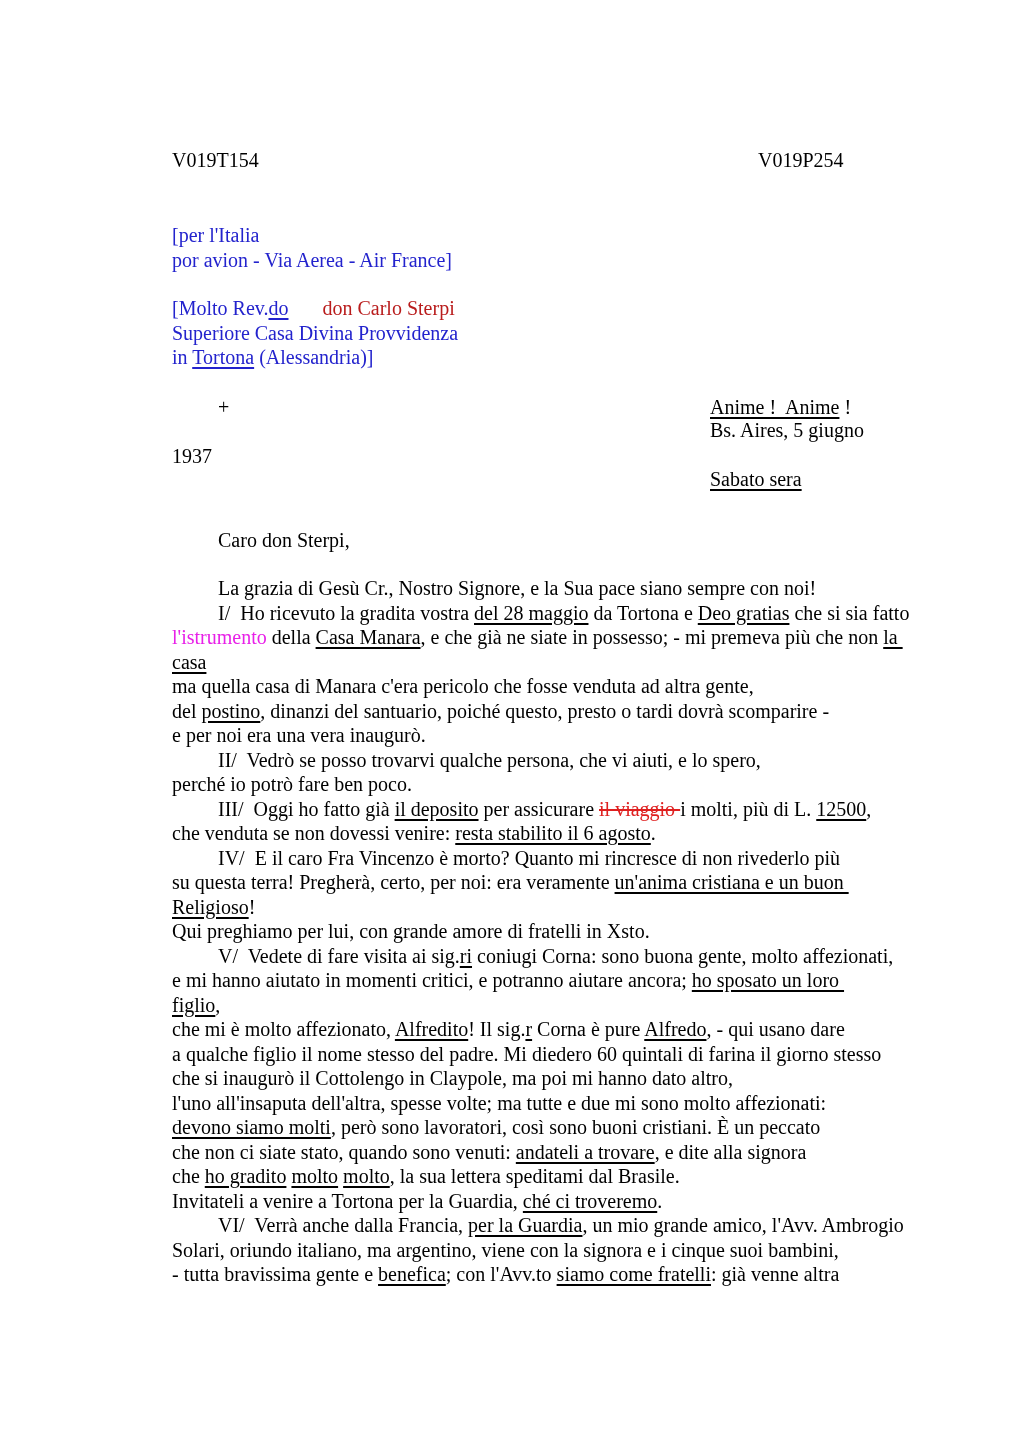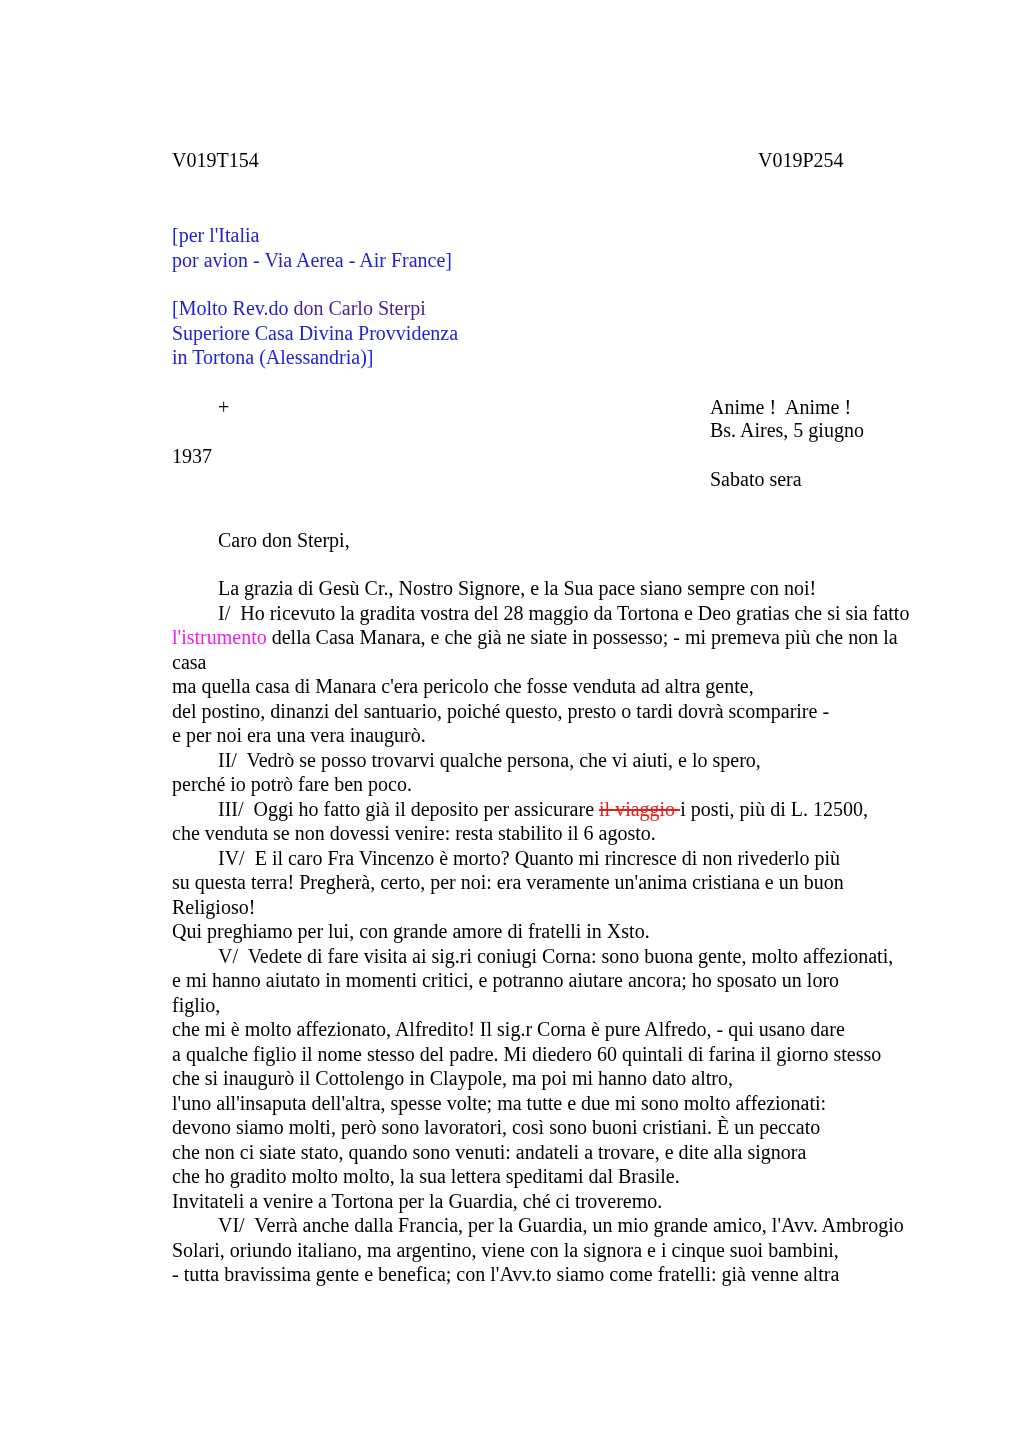--- a/index.html
+++ b/index.html
@@ -3,21 +3,21 @@
 <meta charset="utf-8">
 <style>
   html,body{margin:0;padding:0;background:#ffffff;}
   .page{
     width:1024px;height:1370px;background:#ffffff;color:#000000;
     font-family:"Liberation Serif",serif;font-size:20px;line-height:24.5px;
     position:relative;box-sizing:border-box;padding:148px 100px 0 172px;
   }
   .line{white-space:pre-wrap;min-height:24.5px;}
   .ind{padding-left:46px;}
-  .u{text-underline-offset:3px;}
+  .u{text-decoration:underline;text-underline-offset:3px;}
   .st{text-decoration:line-through;}
   .header{position:relative;height:25px;}
   .right-code{position:absolute;left:586px;top:0;}
   .routing{margin-top:50px;}
   .recipient{margin-top:24px;}
   .dateline{position:relative;height:98px;margin-top:25px;}
   .dl-plus{position:absolute;left:46px;top:0;}
   .dl-motto{position:absolute;left:538px;top:0;white-space:pre-wrap;}
   .dl-city{position:absolute;left:538px;top:23px;}
   .dl-year{position:absolute;left:0;top:49px;}
@@ -34,21 +34,21 @@
     <span>V019T154</span>
     <span class="right-code">V019P254</span>
   </div>
 
   <div class="routing">
       <div class="line"><span style="color: rgb(35, 35, 205);">[per l'Italia</span></div>
       <div class="line"><span style="color: rgb(35, 35, 205);">por avion - Via Aerea - Air France]</span></div>
     </div>
 
   <div class="recipient">
-      <div class="line"><span style="color: rgb(35, 35, 205);">[Molto Rev.</span><span class="u" style="color: rgb(35, 35, 205);">do</span><span style="color: #4c1d95;"> don Carlo Sterpi</span></div>
+      <div class="line"><span style="color: rgb(35, 35, 205);">[Molto Rev.</span><span class="u" style="color: rgb(35, 35, 205);">do</span><span style="color: #b91c1c; margin-left: 29px;"> don Carlo Sterpi</span></div>
       <div class="line"><span style="color: rgb(35, 35, 205);">Superiore Casa Divina Provvidenza</span></div>
       <div class="line"><span style="color: rgb(35, 35, 205); text-align: center;">in </span><span class="u" style="color: rgb(35, 35, 205);">Tortona</span><span style="color: rgb(35, 35, 205);"> (Alessandria)]</span></div>
     </div>
 
   <div class="dateline">
     <span class="dl-plus">+</span>
     <div class="dl-motto"><span class="u">Anime !  Anime</span><span> !</span></div>
     <div class="dl-city">Bs. Aires, 5 giugno</div>
     <div class="dl-year">1937</div>
     <div class="dl-day"><span class="u">Sabato sera</span></div>
@@ -59,21 +59,21 @@
   <div class="body-block">
       <div class="line ind"><span>La grazia di Gesù Cr., Nostro Signore, e la Sua pace siano sempre con noi!</span></div>
       <div class="line ind"><span>I/  Ho ricevuto la gradita vostra </span><span class="u">del 28 maggio</span><span> da Tortona e </span><span class="u">Deo gratias</span><span> che si sia fatto</span></div>
       <div class="line"><span style="color: rgb(232, 32, 232);">l'istrumento</span><span> della </span><span class="u">Casa Manara</span><span>, e che già ne siate in possesso; - mi premeva più che non </span><span class="u">la </span></div>
       <div class="line"><span class="u">casa</span></div>
       <div class="line"><span>ma quella casa di Manara c'era pericolo che fosse venduta ad altra gente,</span></div>
       <div class="line"><span>del </span><span class="u">postino</span><span>, dinanzi del santuario, poiché questo, presto o tardi dovrà scomparire -</span></div>
       <div class="line"><span>e per noi era una vera inaugurò.</span></div>
       <div class="line ind"><span>II/  Vedrò se posso trovarvi qualche persona, che vi aiuti, e lo spero,</span></div>
       <div class="line"><span>perché io potrò fare ben poco.</span></div>
-      <div class="line ind"><span>III/  Oggi ho fatto già </span><span class="u">il deposito</span><span> per assicurare </span><span class="st" style="color: rgb(223, 32, 32);">il viaggio </span><span>i posti, più di L. </span><span class="u">12500</span><span>,</span></div>
+      <div class="line ind"><span>III/  Oggi ho fatto già </span><span class="u">il deposito</span><span> per assicurare </span><span class="st" style="color: rgb(223, 32, 32);">il viaggio </span><span>i molti, più di L. </span><span class="u">12500</span><span>,</span></div>
       <div class="line"><span>che venduta se non dovessi venire: </span><span class="u">resta stabilito il 6 agosto</span><span>.</span></div>
       <div class="line ind"><span>IV/  E il caro Fra Vincenzo è morto? Quanto mi rincresce di non rivederlo più</span></div>
       <div class="line"><span>su questa terra! Pregherà, certo, per noi: era veramente </span><span class="u">un'anima cristiana e un buon </span></div>
       <div class="line"><span class="u">Religioso</span><span>!</span></div>
       <div class="line"><span>Qui preghiamo per lui, con grande amore di fratelli in Xsto.</span></div>
       <div class="line ind"><span>V/  Vedete di fare visita ai sig.</span><span class="u">ri</span><span> coniugi Corna: sono buona gente, molto affezionati,</span></div>
       <div class="line"><span>e mi hanno aiutato in momenti critici, e potranno aiutare ancora; </span><span class="u">ho sposato un loro </span></div>
       <div class="line"><span class="u">figlio</span><span>,</span></div>
       <div class="line"><span>che mi è molto affezionato, </span><span class="u">Alfredito</span><span>! Il sig.</span><span class="u">r</span><span> Corna è pure </span><span class="u">Alfredo</span><span>, - qui usano dare</span></div>
       <div class="line"><span>a qualche figlio il nome stesso del padre. Mi diedero 60 quintali di farina il giorno stesso</span></div>

